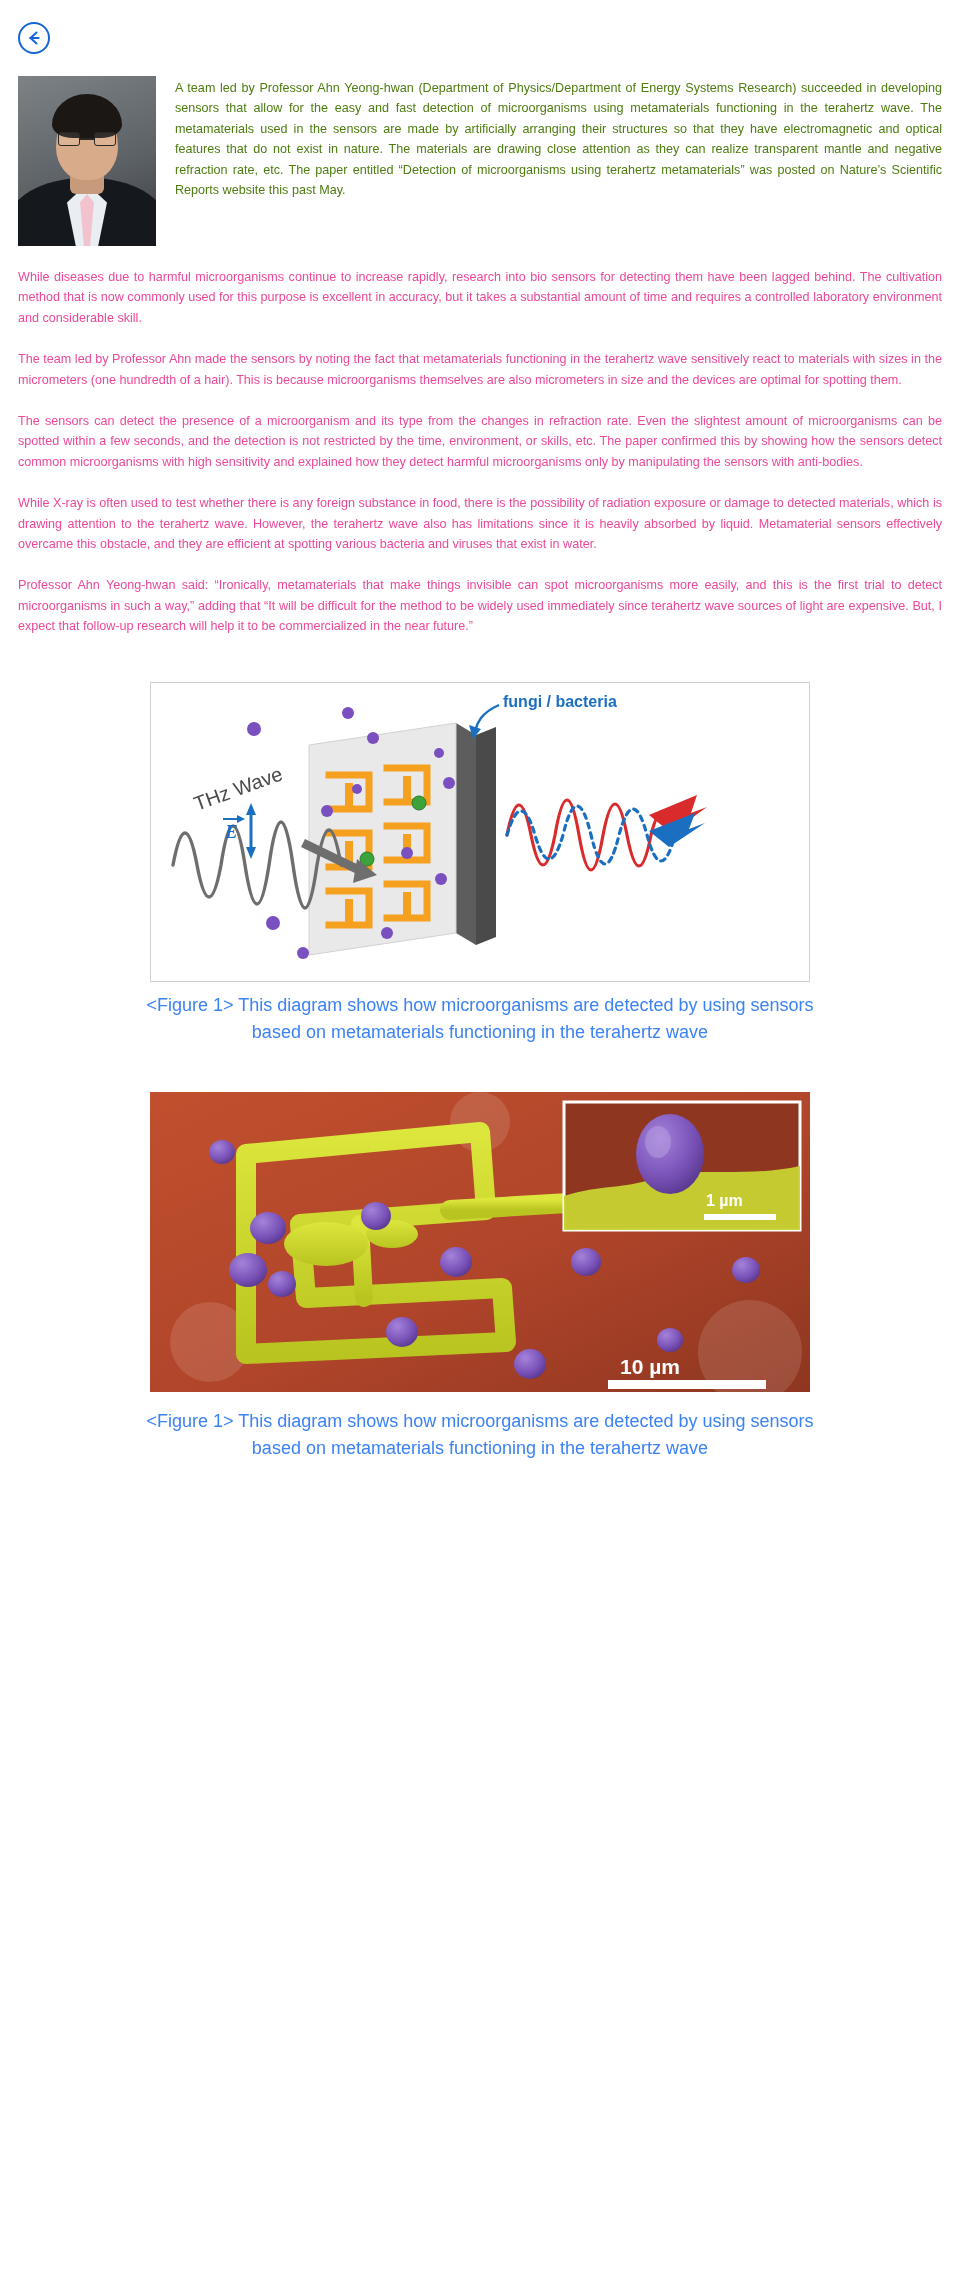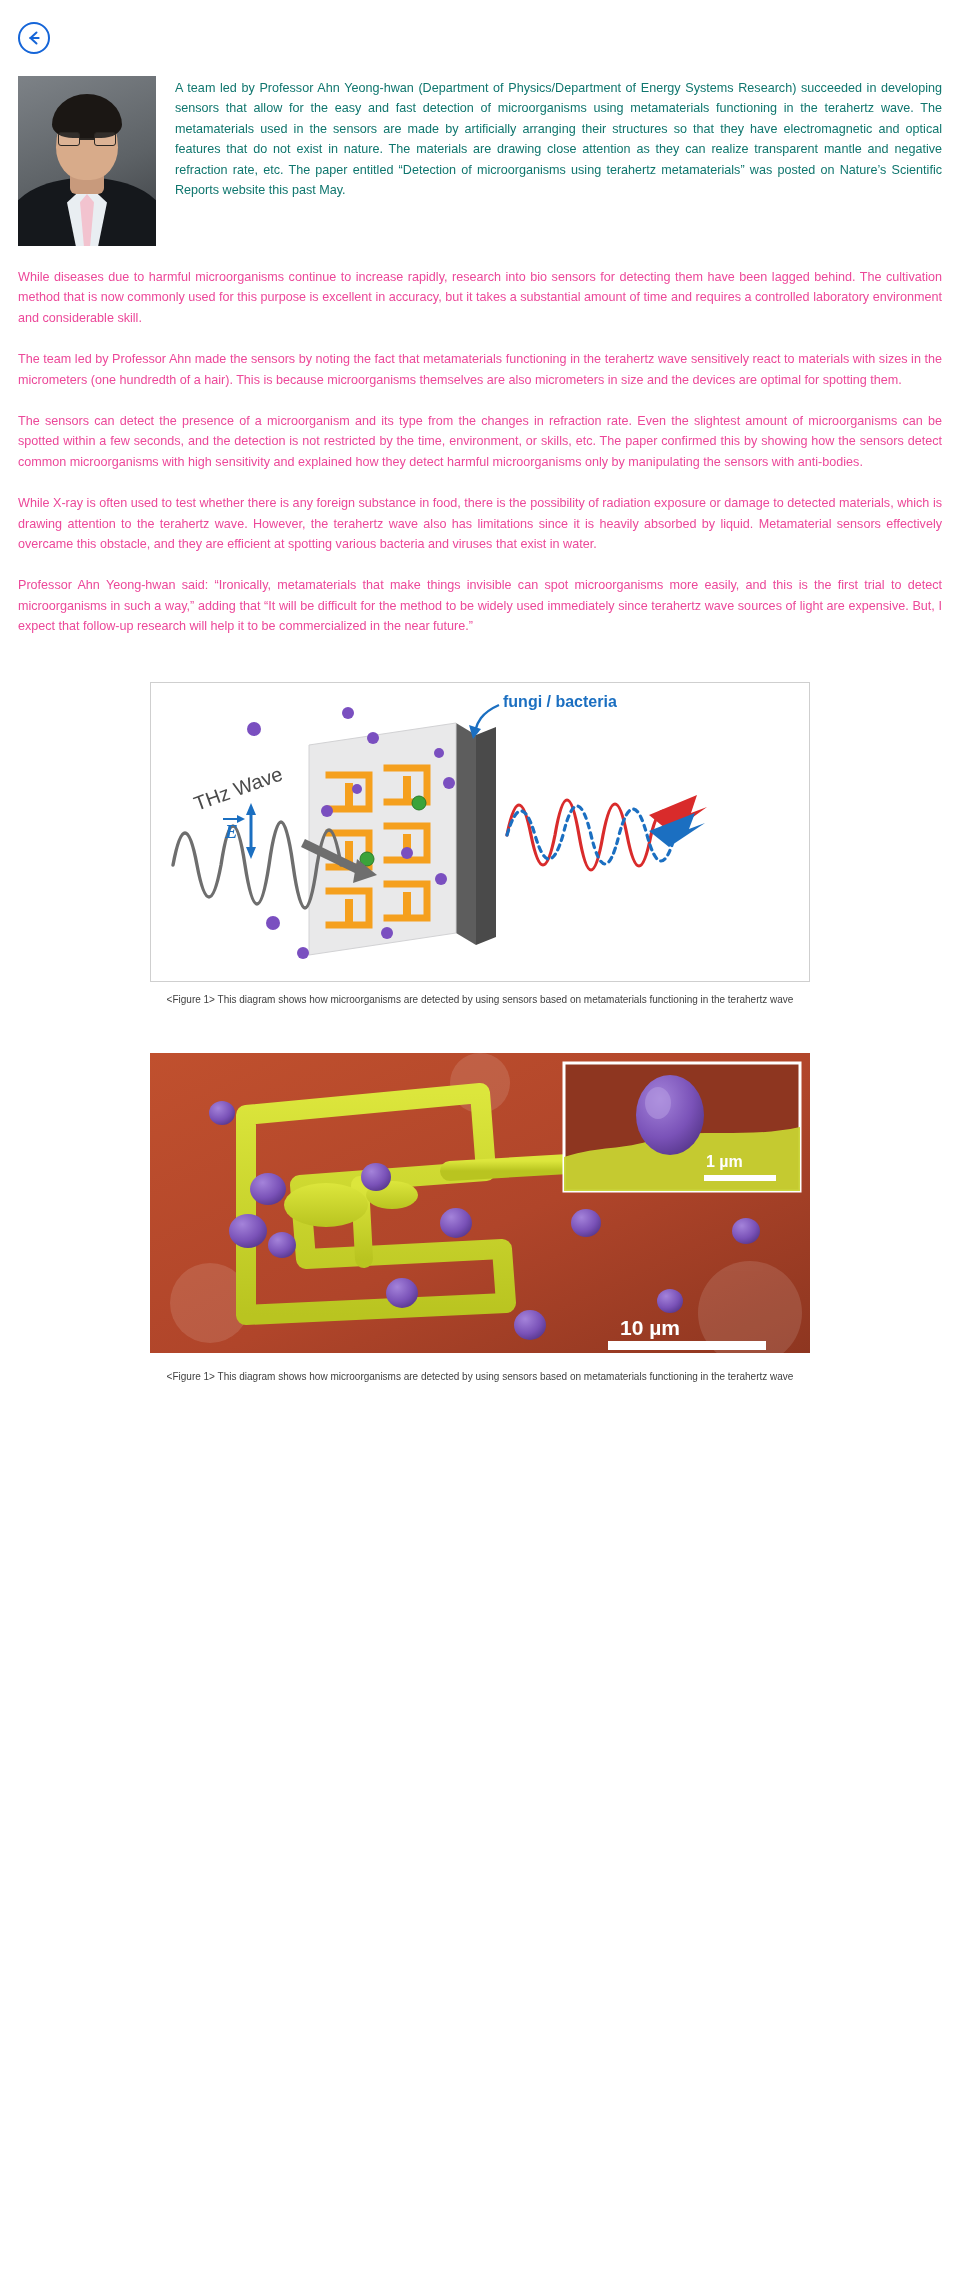--- a/index.html
+++ b/index.html
@@ -130,41 +130,41 @@
   .portrait .glasses i.r { right: 0; }
   .portrait .glasses b {
     position: absolute; left: 22px; top: 6px;
     width: 14px; height: 1.5px; background: #2a2622;
   }
 
   .intro-text {
     flex: 1 1 auto;
     font-size: 12.6px;
     line-height: 1.62;
-    color: #0f766e;
+    color: #4d7c0f;
     text-align: justify;
     padding-top: 2px;
   }
 
   .body-p {
     font-size: 12.6px;
     line-height: 1.62;
     color: #ec4899;
     text-align: justify;
     margin: 21px 0 0 0;
   }
 
   .figure-wrap {
     margin: 46px 0 0 0;
     text-align: center;
   }
   .figure-caption {
-    font-size: 10px;
+    font-size: 18px;
     line-height: 1.5;
-    color: #404040;
+    color: #3b82f6;
     margin: 10px auto 0 auto;
     max-width: 700px;
   }
 
   
   .fig1 {
     width: 660px;
     height: 300px;
     margin: 0 auto;
     border: 1px solid #cfcfcf;

